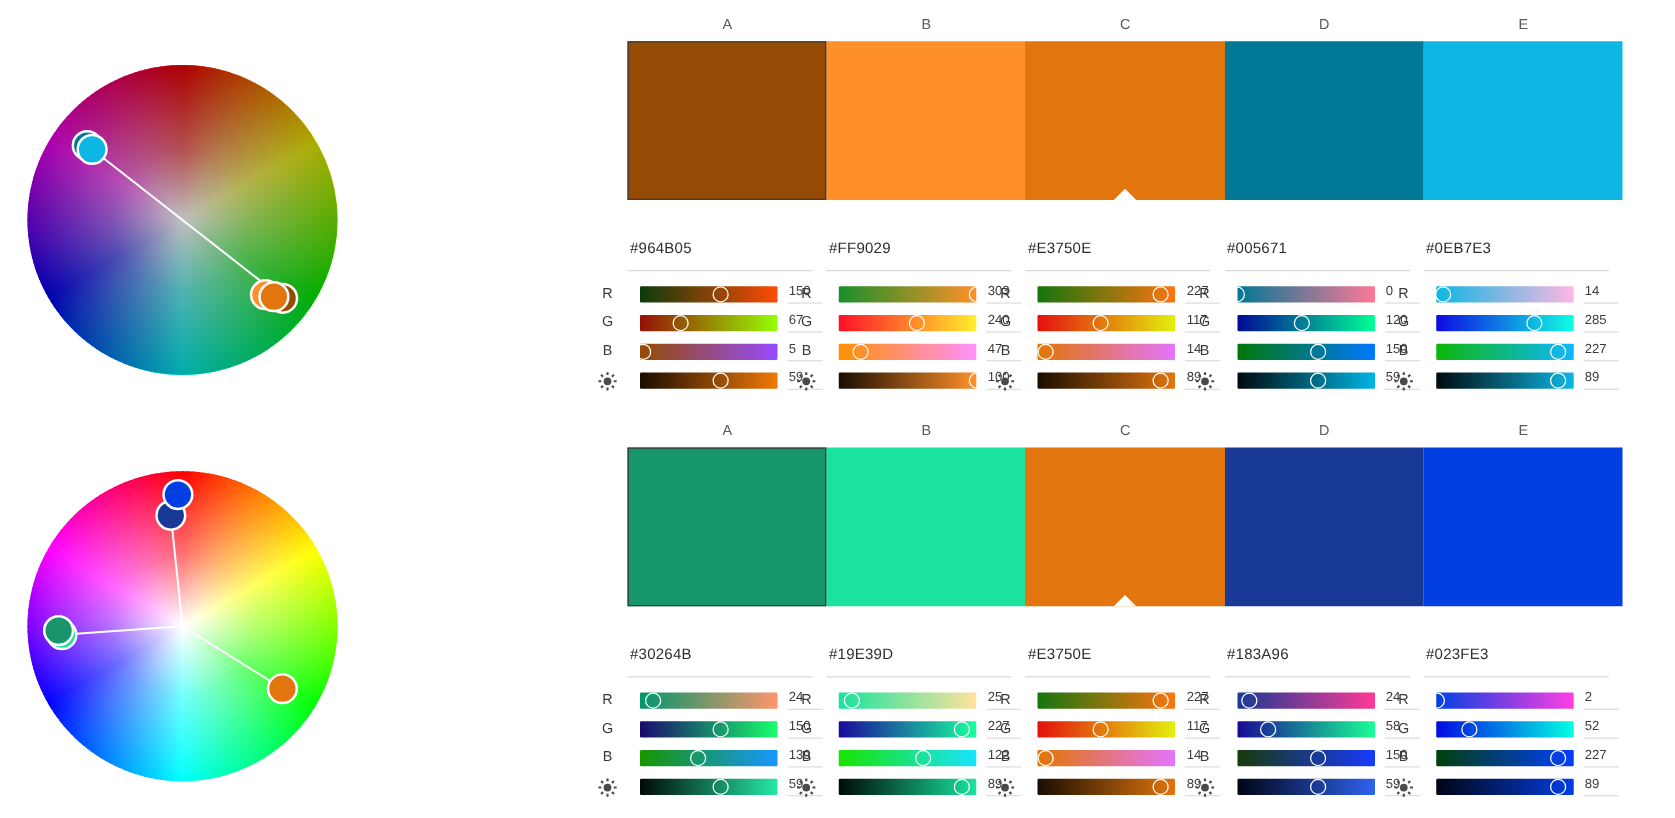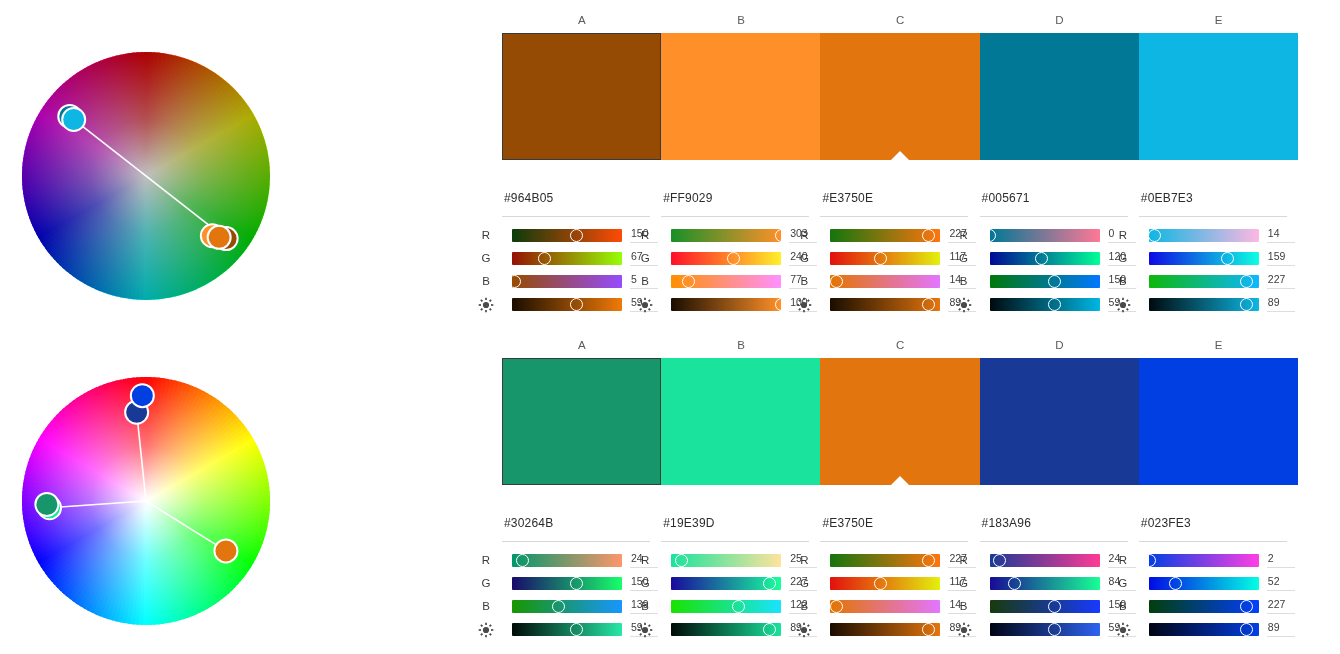--- a/index.html
+++ b/index.html
@@ -605,21 +605,21 @@
               <div class="track" style="background:linear-gradient(to right,#FF1029,#FFF029)">
                 <span class="knob" style="left:62.14999999999999px"></span>
               </div>
               <div class="sval">240</div>
             </div>
             <div class="srow">
               <span class="srow-label">B</span>
               <div class="track" style="background:linear-gradient(to right,#FF9000,#FF90FF)">
                 <span class="knob" style="left:17.71px"></span>
               </div>
-              <div class="sval">77</div>
+              <div class="sval">47</div>
             </div>
             <div class="srow">
               <span class="sun"><svg width="20" height="16" viewBox="0 0 20 16">
                   <circle cx="10" cy="8" r="3.1" fill="#4a4a4a"></circle>
                   <line x1="15.00" y1="8.00" x2="17.30" y2="8.00" stroke="#4a4a4a" stroke-width="1.7"></line>
                   <line x1="13.54" y1="11.54" x2="15.16" y2="13.16" stroke="#4a4a4a" stroke-width="1.7"></line>
                   <line x1="10.00" y1="13.00" x2="10.00" y2="15.30" stroke="#4a4a4a" stroke-width="1.7"></line>
                   <line x1="6.46" y1="11.54" x2="4.84" y2="13.16" stroke="#4a4a4a" stroke-width="1.7"></line>
                   <line x1="5.00" y1="8.00" x2="2.70" y2="8.00" stroke="#4a4a4a" stroke-width="1.7"></line>
                   <line x1="6.46" y1="4.46" x2="4.84" y2="2.84" stroke="#4a4a4a" stroke-width="1.7"></line>
@@ -733,21 +733,21 @@
               <div class="track" style="background:linear-gradient(to right,#0EB7E3,#FFB7E3)">
                 <span class="knob" style="left:6.05px"></span>
               </div>
               <div class="sval">14</div>
             </div>
             <div class="srow">
               <span class="srow-label">G</span>
               <div class="track" style="background:linear-gradient(to right,#0E0AE3,#0EFFE3)">
                 <span class="knob" style="left:78.97999999999999px"></span>
               </div>
-              <div class="sval">159</div>
+              <div class="sval">285</div>
             </div>
             <div class="srow">
               <span class="srow-label">B</span>
               <div class="track" style="background:linear-gradient(to right,#0EB70A,#0EB7FF)">
                 <span class="knob" style="left:97.9px"></span>
               </div>
               <div class="sval">227</div>
             </div>
             <div class="srow">
               <span class="sun"><svg width="20" height="16" viewBox="0 0 20 16">
@@ -933,21 +933,21 @@
               <div class="track" style="background:linear-gradient(to right,#183A96,#FF3A96)">
                 <span class="knob" style="left:10.34px"></span>
               </div>
               <div class="sval">24</div>
             </div>
             <div class="srow">
               <span class="srow-label">G</span>
               <div class="track" style="background:linear-gradient(to right,#180A96,#18FF96)">
                 <span class="knob" style="left:24.970000000000002px"></span>
               </div>
-              <div class="sval">84</div>
+              <div class="sval">58</div>
             </div>
             <div class="srow">
               <span class="srow-label">B</span>
               <div class="track" style="background:linear-gradient(to right,#183A0A,#183AFF)">
                 <span class="knob" style="left:64.67999999999999px"></span>
               </div>
               <div class="sval">150</div>
             </div>
             <div class="srow">
               <span class="sun"><svg width="20" height="16" viewBox="0 0 20 16">

